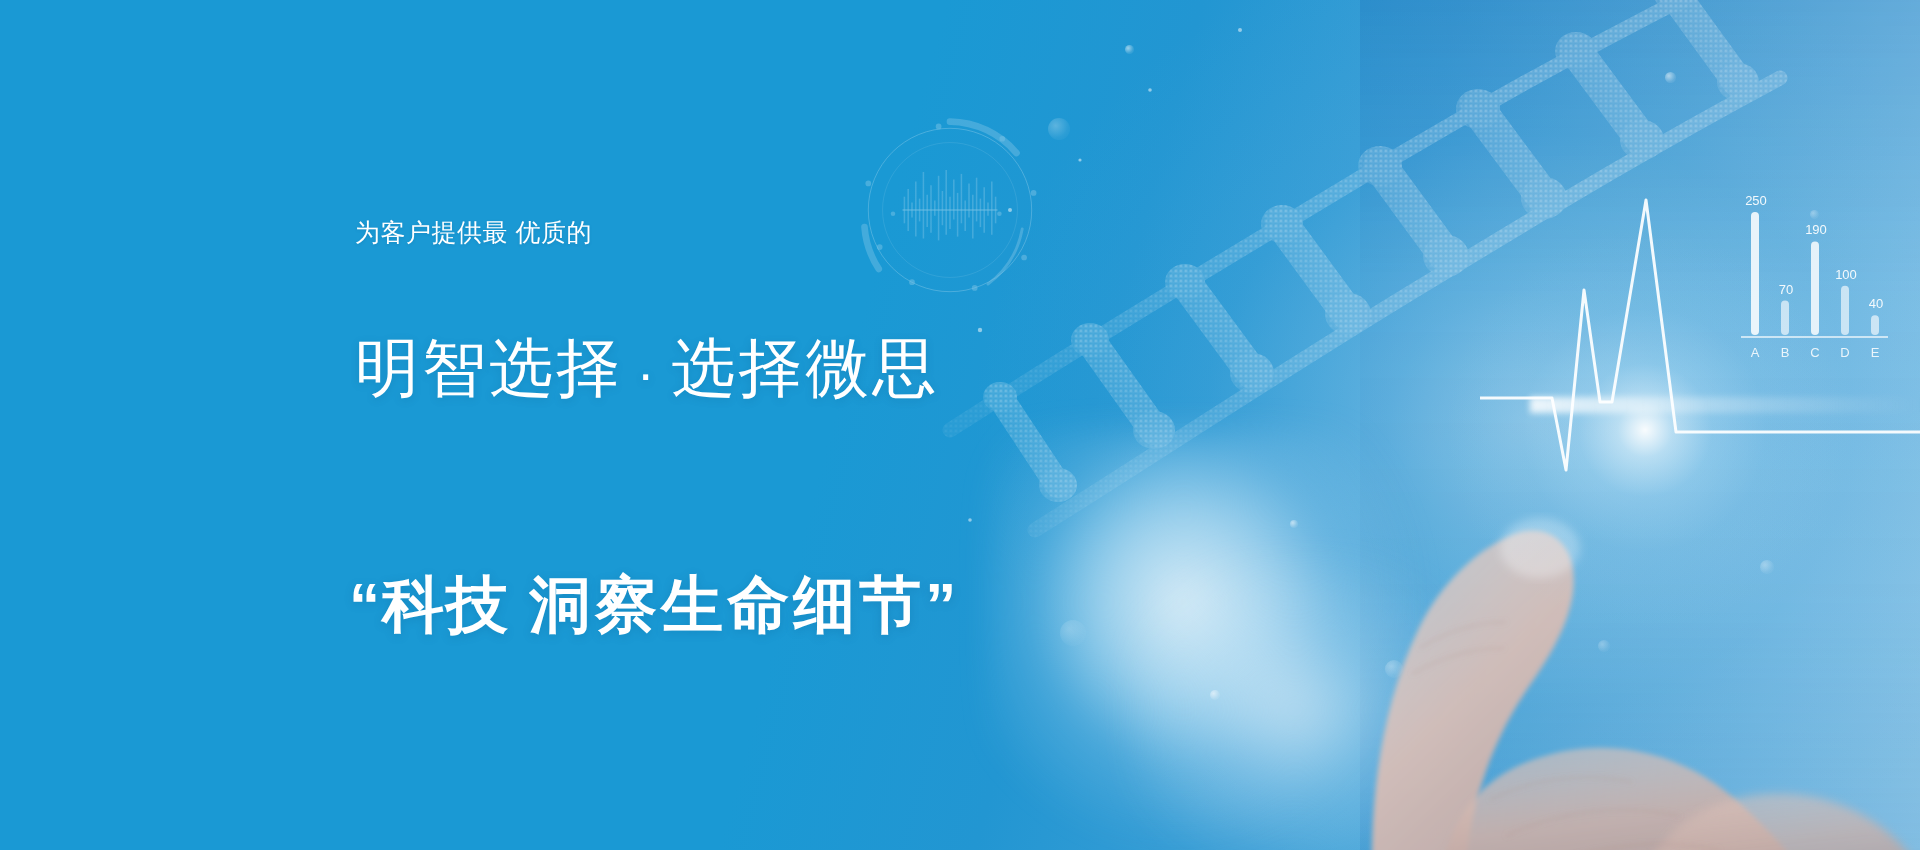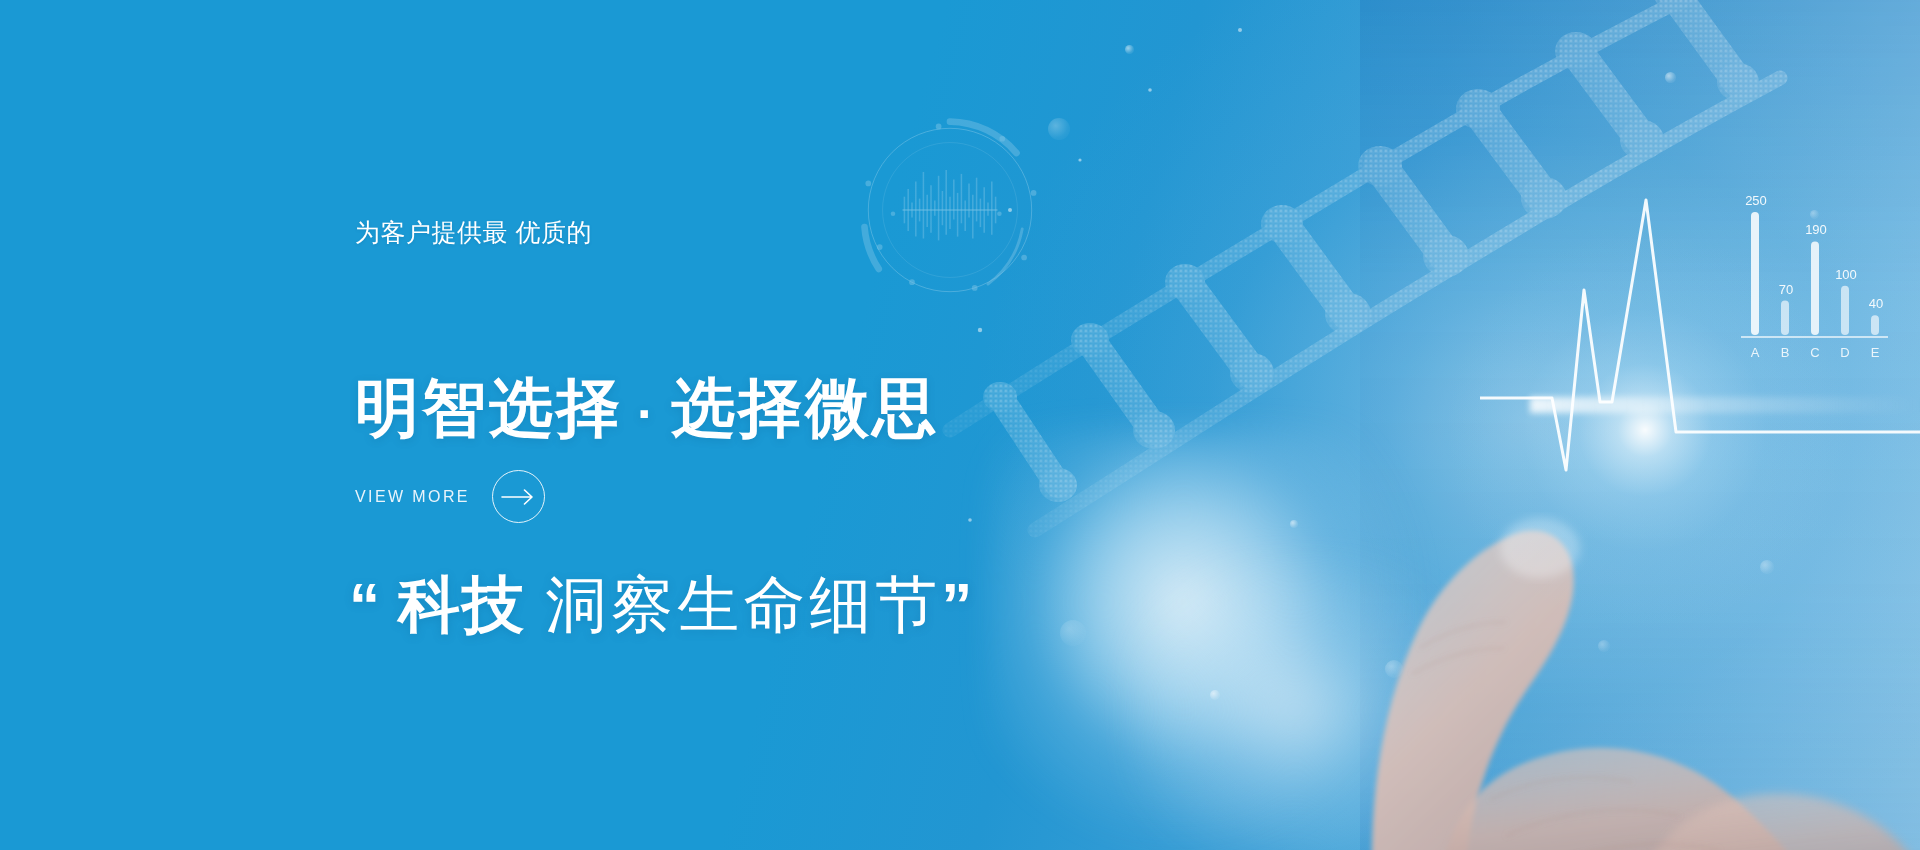--- a/index.html
+++ b/index.html
@@ -133,25 +133,24 @@
     white-space:nowrap;
     text-shadow:0 1px 3px rgba(10,80,130,.18);
   }
   .sub .l2 { display:block; }
 
   .headline {
     position:absolute; top:330px; left:0;
     color:#ffffff;
     font-size:64px;
     line-height:76px;
-    font-weight:700;
+    font-weight:400;
     letter-spacing:3px;
     white-space:nowrap;
     text-shadow:0 2px 8px rgba(10,80,130,.20);
-    margin-top:40px;
   }
   .headline .dot { padding:0 14px; font-size:52px; vertical-align:middle; }
 
   .viewmore {
     position:absolute; top:470px; left:0;
     display:flex; align-items:center; gap:22px;
     cursor:pointer;
   }
   .viewmore-label {
     color:#e9f4fb;
@@ -169,22 +168,22 @@
   .quote {
     position:absolute; top:565px; left:-6px;
     color:#ffffff;
     font-size:62px;
     line-height:80px;
     letter-spacing:2px;
     white-space:nowrap;
     text-shadow:0 2px 10px rgba(10,80,130,.22);
   }
   .quote .qm { font-weight:700; font-size:62px; }
-  .quote .strong { font-weight:700;margin-left:16px; }
-  .quote .light { font-weight:400; letter-spacing:4px; }
+  .quote .strong { font-weight:700; }
+  .quote .light { font-weight:700; letter-spacing:4px; }
 </style>
 </head>
 <body>
 
 <div class="banner">
 
   <div class="bg-base"></div>
   <div class="bg-deep-right"></div>
 
   <div class="hud">
@@ -397,27 +396,19 @@
   <div class="content">
 
     <div class="sub">
       <span>为客户提供最 优质的</span>
     </div>
 
     <div class="headline">
       <span>明智选择</span><span class="dot">·</span><span>选择微思</span>
     </div>
 
-    <div class="viewmore">
-      <span class="viewmore-label">VIEW MORE</span>
-      <span class="arrow-circle">
-        <svg width="34" height="18" viewBox="0 0 34 18">
-          <path d="M1 9 H31 M23.5 2 L31 9 L23.5 16" fill="none" stroke="#ffffff" stroke-width="1.6" stroke-linecap="round" stroke-linejoin="round"></path>
-        </svg>
-      </span>
-    </div>
 
     <div class="quote">
       <span class="qm">“</span><span class="strong">科技</span>&nbsp;<span class="light">洞察生命细节</span><span class="qm">”</span>
     </div>
 
   </div>
 </div>
 
 </body></html>

